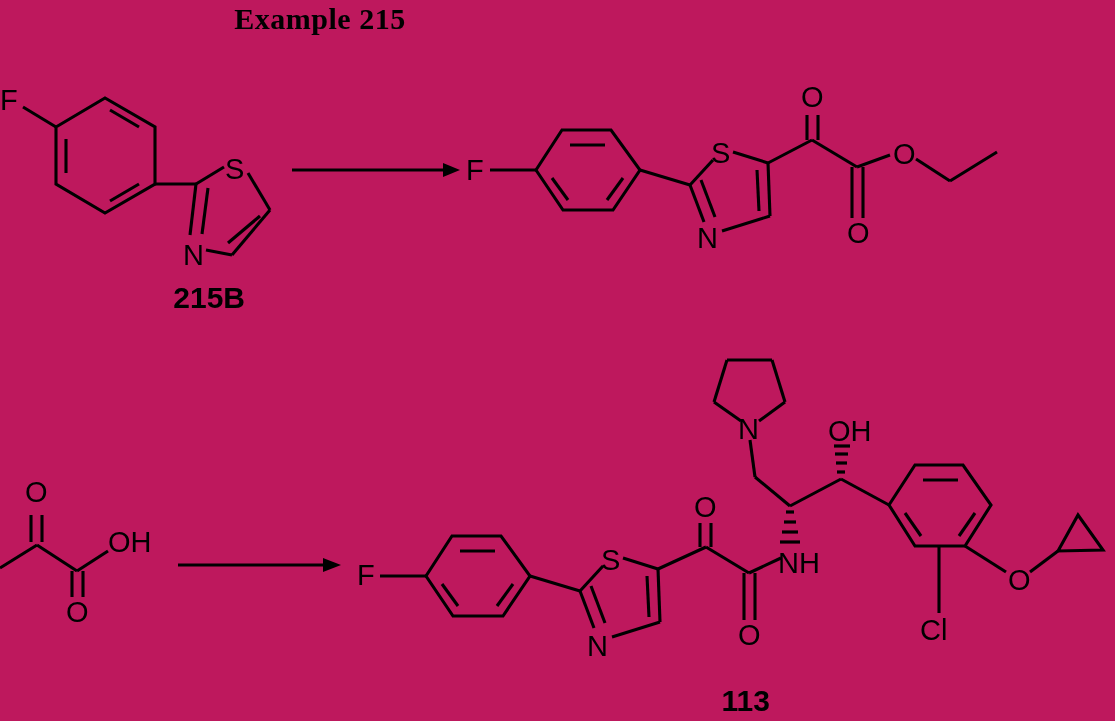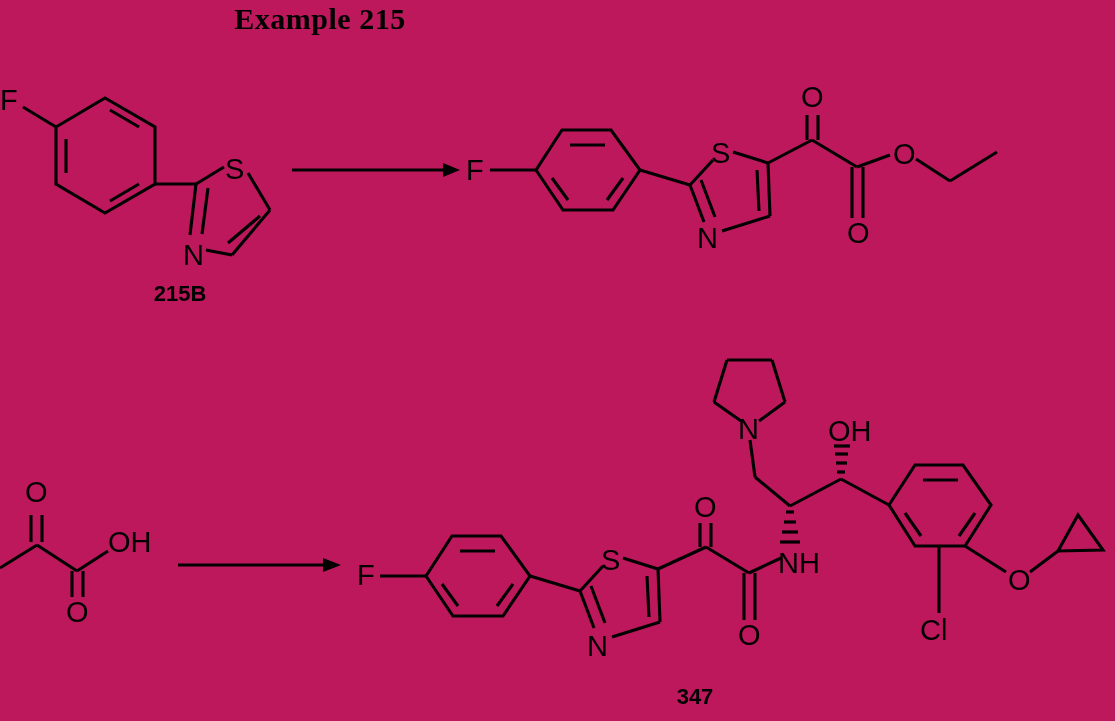--- a/index.html
+++ b/index.html
@@ -26,23 +26,23 @@
     font-family: "Liberation Serif", serif;
     font-weight: bold;
     font-size: 30px;
     color: #000000;
     letter-spacing: 0.5px;
   }
   .struct-label {
     position: absolute;
     font-family: "Liberation Sans", sans-serif;
     font-weight: bold;
-    font-size: 22px;
+    font-size: 30px;
     color: #000000;
-    text-align: center;
+    text-align: right;
     white-space: nowrap;
   }
   #label-215B { left: 115px; top: 281px; width: 130px; }
   #label-215C { left: 630px; top: 281px; width: 150px; }
   #label-215  { left: 620px; top: 684px; width: 150px; }
 
   svg { display: block; }
   svg text {
     font-family: "Liberation Sans", sans-serif;
     fill: #000000;
@@ -76,21 +76,21 @@
   }
 </style>
 </head>
 <body>
 
 <div id="page">
 
   <div id="title">Example 215</div>
 
   <div class="struct-label" id="label-215B">215B</div>
-  <div class="struct-label" id="label-215">347</div>
+  <div class="struct-label" id="label-215">113</div>
 
   <svg id="scheme-svg" width="1115" height="721" viewBox="0 0 1115 721">
 
     <g>
 
       <text class="atom" x="0" y="110">F</text>
 
       <line class="bond" x1="23" y1="107" x2="56" y2="127"></line>
 
       <polygon class="bond" points="56,127 105,98 155,127 155,184 105,213 56,184"></polygon>

